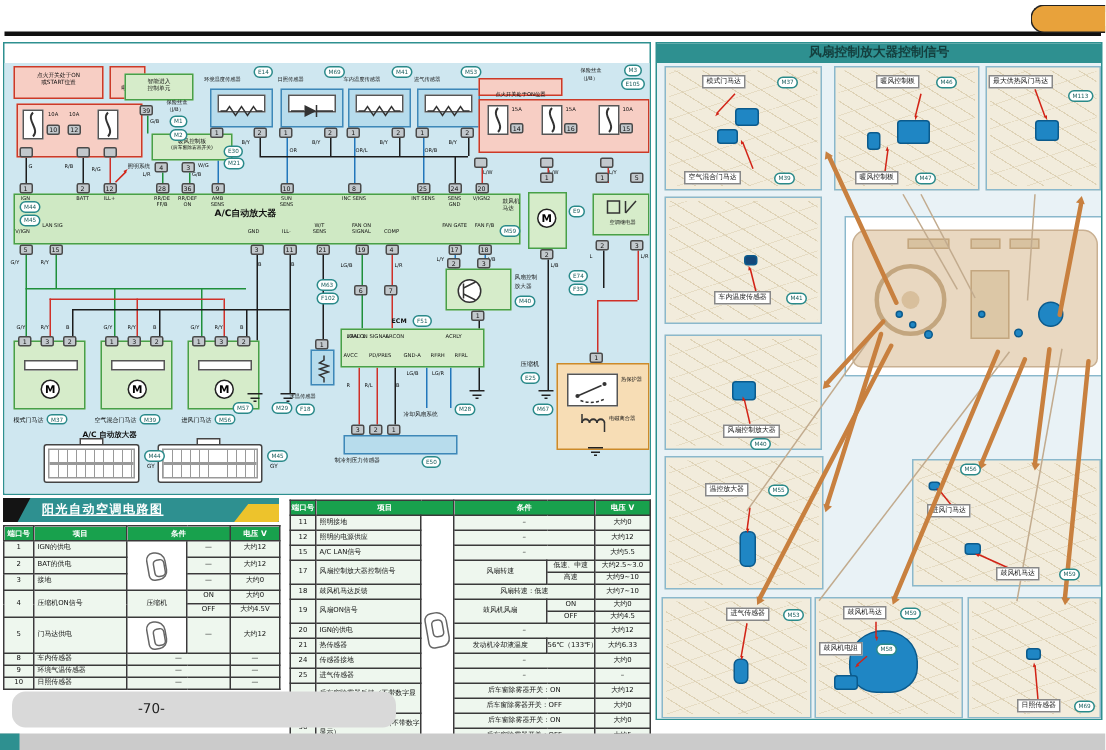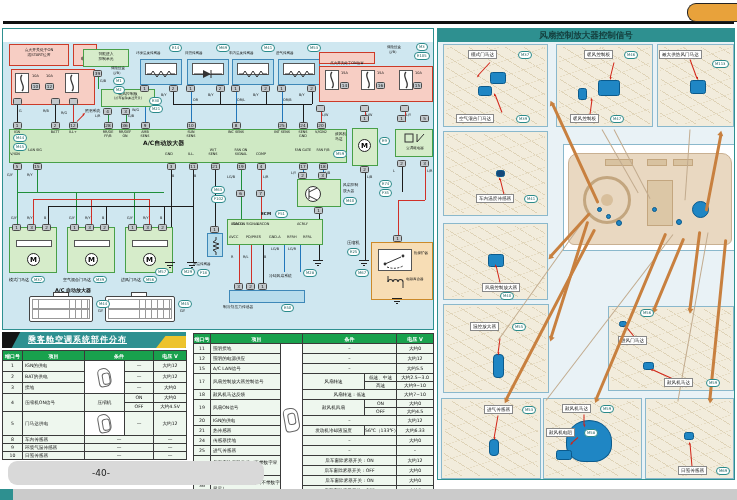--- a/index.html
+++ b/index.html
@@ -613,21 +613,21 @@
       <div class="plabel" style="left:124px;top:362px">鼓风机马达</div>
       <div class="oval" style="left:162px;top:363px">M59</div>
       <div class="plabel" style="left:108px;top:386px">鼓风机电阻</div>
       <div class="oval" style="left:146px;top:387px">M58</div>
       <div class="plabel" style="left:240px;top:424px">日照传感器</div>
       <div class="oval" style="left:278px;top:425px">M69</div>
     </div>
   </div>
 
   <div class="banner">
-      <span>乘客舱空调系统部件分布</span>
+      <span>阳光自动空调电路图</span>
     </div>
 
   <table style="left:2px;top:350px;width:184px">
     <colgroup>
         <col style="width:20px">
         <col style="width:62px">
         <col style="width:40px">
         <col style="width:29px">
         <col style="width:33px">
       </colgroup>
@@ -806,16 +806,16 @@
           <td colspan="2">后车窗除雾器开关：ON</td>
           <td>大约0</td>
         </tr>
     <tr style="height:10px">
           <td colspan="2">后车窗除雾器开关：OFF</td>
           <td>大约5</td>
         </tr>
   </tbody>
     </table>
 
-  <div class="pagebox"><span>-40-</span></div>
+  <div class="pagebox"><span>-70-</span></div>
   <div class="fstrip"></div>
   <div class="fchip"></div>
 </div>
 
 </body></html>

